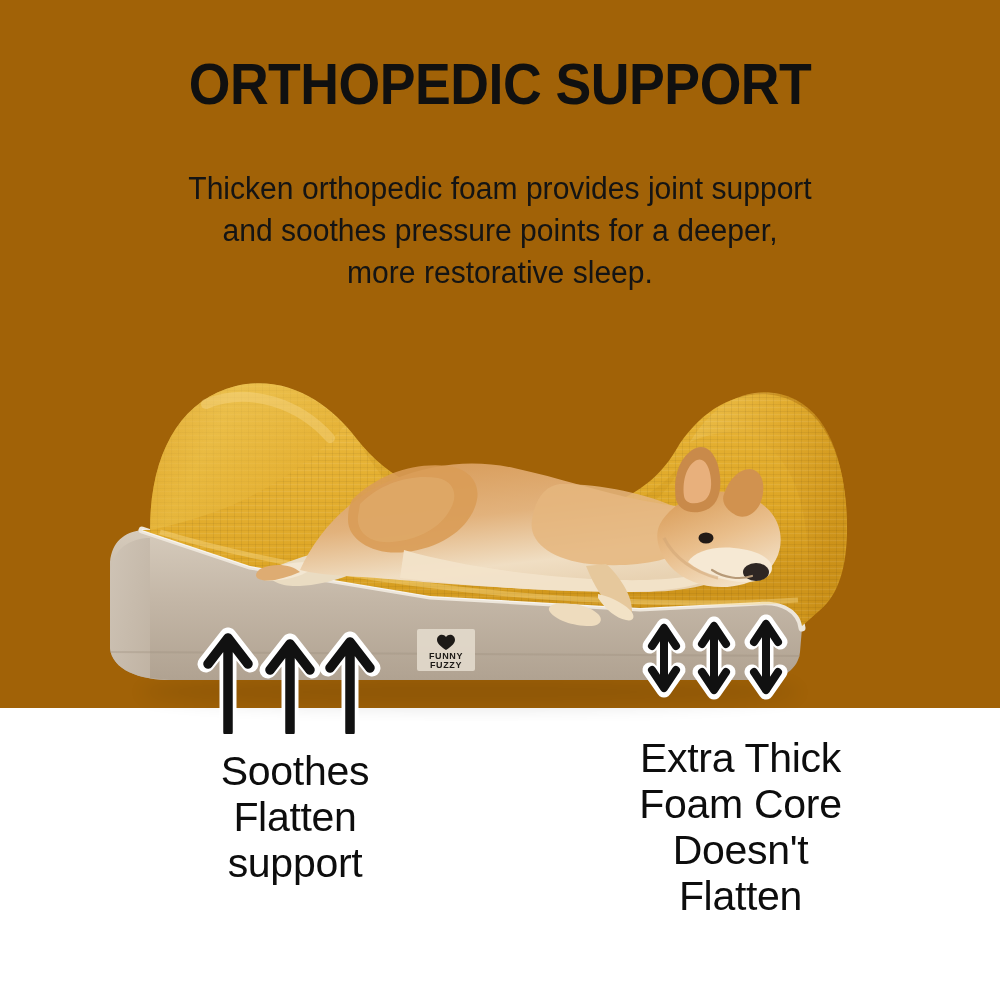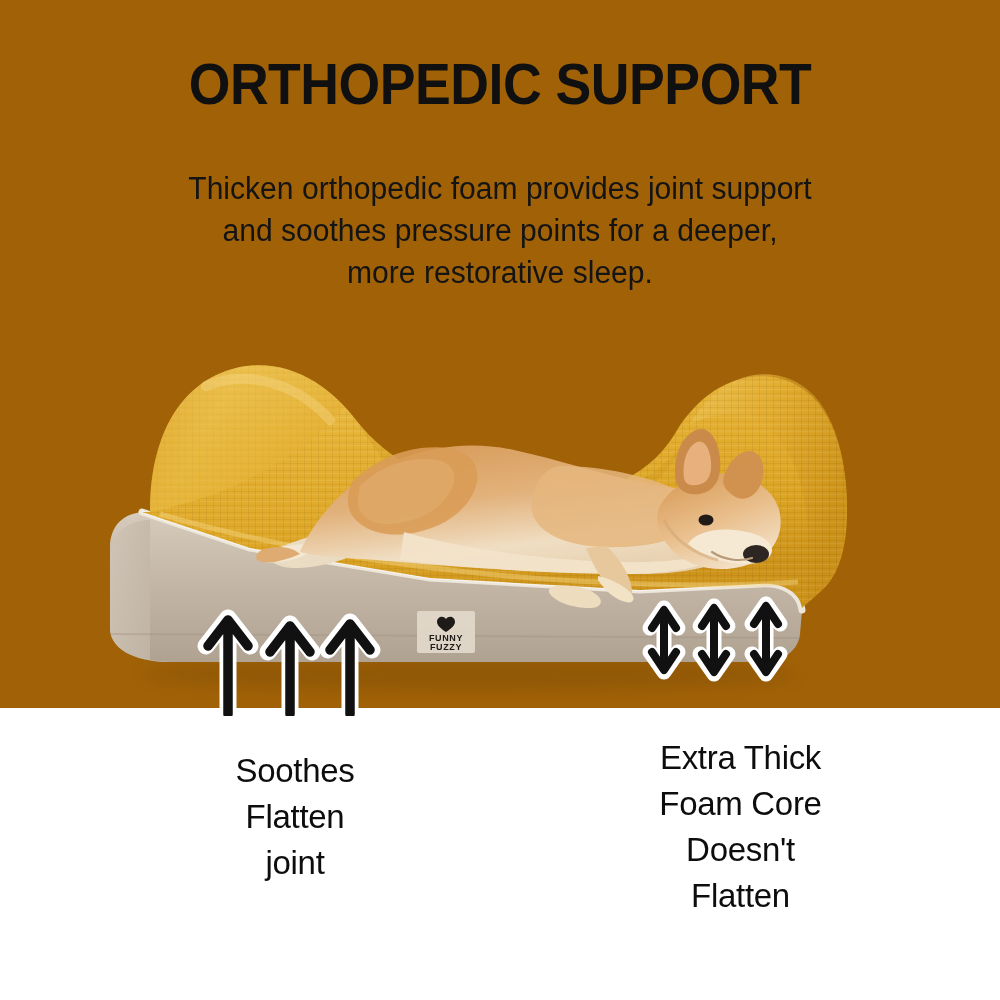--- a/index.html
+++ b/index.html
@@ -30,27 +30,27 @@
     text-align:center;
     font-size:31px;
     line-height:42px;
     color:#141414;
     font-weight:400;
     transform:scaleX(0.97);
     transform-origin:center top;
   }
   .subhead div{white-space:nowrap;}
 
-  .stage{position:absolute;top:316px;left:0;width:1000px;height:400px;}
+  .stage{position:absolute;top:334px;left:0;width:1000px;height:400px;}
   .stage svg{display:block;}
 
   .caption{
     position:absolute;
     text-align:center;
-    font-size:33px;
+    font-size:41px;
     line-height:46px;
     color:#0d0d0d;
     font-weight:400;
     letter-spacing:-0.3px;
   }
   .caption div{white-space:nowrap;}
   .caption-left{left:150px;top:748px;width:290px;}
   .caption-right{left:583px;top:735px;width:315px;}
 </style>
 </head>
@@ -282,21 +282,21 @@
         <path d="M446,303 c-3,-4 -9,-2 -9,3 c0,4 6,8 9,10 c3,-2 9,-6 9,-10 c0,-5 -6,-7 -9,-3 z" fill="#1d1a17"></path>
         <text x="446" y="325" text-anchor="middle" font-family="Liberation Sans, sans-serif" font-size="9" font-weight="bold" letter-spacing="0.6" fill="#1d1a17">FUNNY</text>
         <text x="446" y="334" text-anchor="middle" font-family="Liberation Sans, sans-serif" font-size="9" font-weight="bold" letter-spacing="0.6" fill="#1d1a17">FUZZY</text>
       </g>
     </svg>
   </div>
 
   <div class="caption caption-left">
     <div>Soothes</div>
     <div>Flatten</div>
-    <div>joint</div>
+    <div>support</div>
   </div>
 
   <div class="caption caption-right">
     <div>Extra Thick</div>
     <div>Foam Core</div>
     <div>Doesn't</div>
     <div>Flatten</div>
   </div>
 
 </div>

